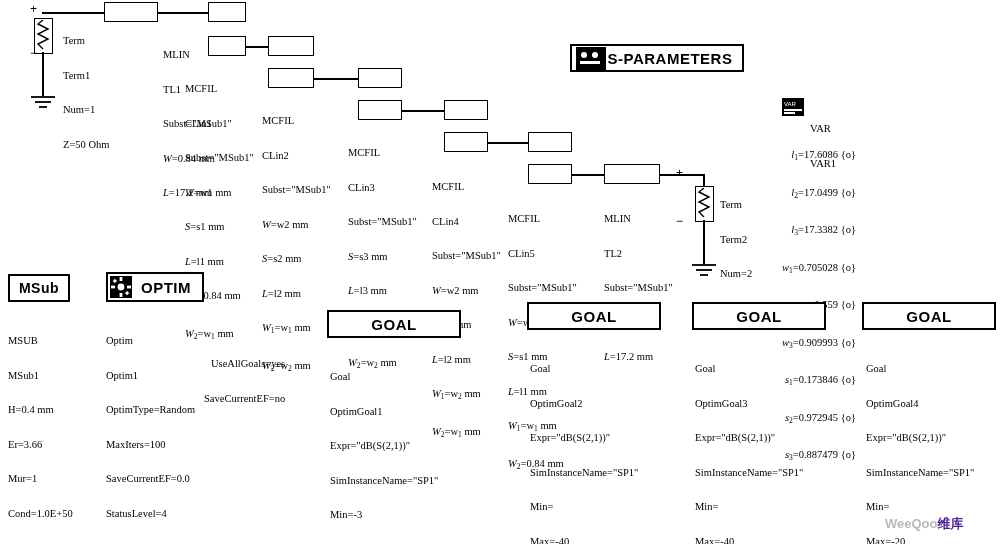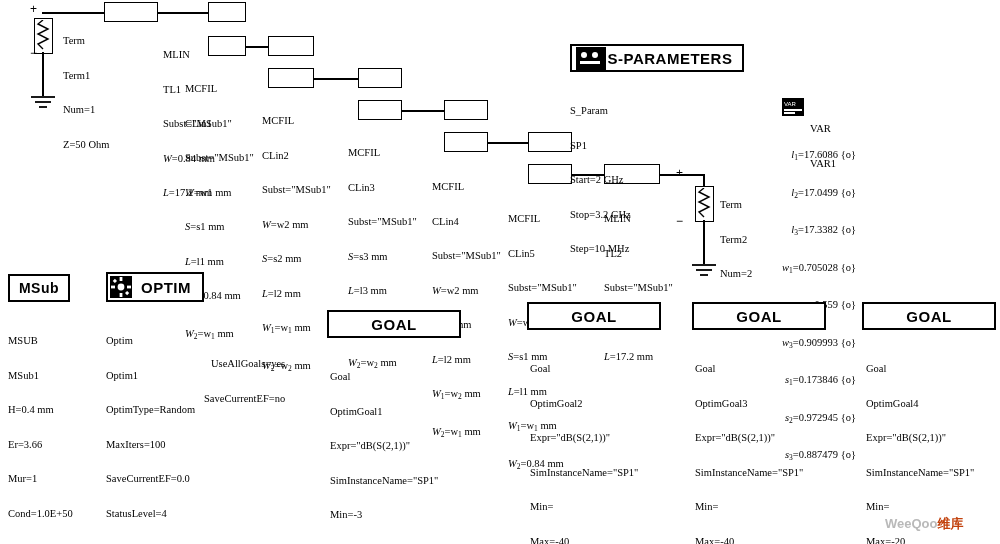--- a/index.html
+++ b/index.html
@@ -47,21 +47,21 @@
     font-weight:bold;
   }
   .wm2{
     position:absolute;
     font-family:"Liberation Sans", sans-serif;
     color:#b9b9b9;
     font-size:13px;
     font-weight:bold;
     white-space:nowrap;
   }
-  .wm2 b{color:#c2410c;}
+  .wm2 b{color:#4c1d95;}
 
   
   .resbody{position:absolute;border:1.5px solid #000;background:#fff;}
   .gnd{position:absolute;}
 </style>
 </head>
 <body>
 
 <div class="canvas">
 
@@ -212,27 +212,20 @@
     <span>S-PARAMETERS</span>
   </div>
 
   <div class="abs" style="left:576px;top:47px;width:28px;height:22px;background:#000;border:1px solid #000;">
     <svg width="26" height="20" style="position:absolute;left:0;top:0;">
       <rect x="0" y="0" width="26" height="20" fill="#000"></rect>
       <circle cx="7" cy="7" r="3" fill="#fff"></circle>
       <circle cx="18" cy="7" r="3" fill="#fff"></circle>
       <rect x="3" y="13" width="20" height="3" fill="#fff"></rect>
     </svg>
-  </div>
-  <div class="txt abs" style="left:570px;top:82px;">
-    <div>S_Param</div>
-    <div>SP1</div>
-    <div>Start=2 GHz</div>
-    <div>Stop=3.2 GHz</div>
-    <div>Step=10 MHz</div>
   </div>
 
   <div class="abs" style="left:782px;top:98px;width:22px;height:18px;">
     <svg width="22" height="18">
       <rect x="0" y="0" width="22" height="18" fill="#000"></rect>
       <text x="2" y="8" font-size="6" fill="#fff" font-family="Liberation Sans, sans-serif">VAR</text>
       <rect x="2" y="11" width="18" height="2" fill="#fff"></rect>
       <rect x="2" y="14" width="11" height="2" fill="#fff"></rect>
     </svg>
   </div>

